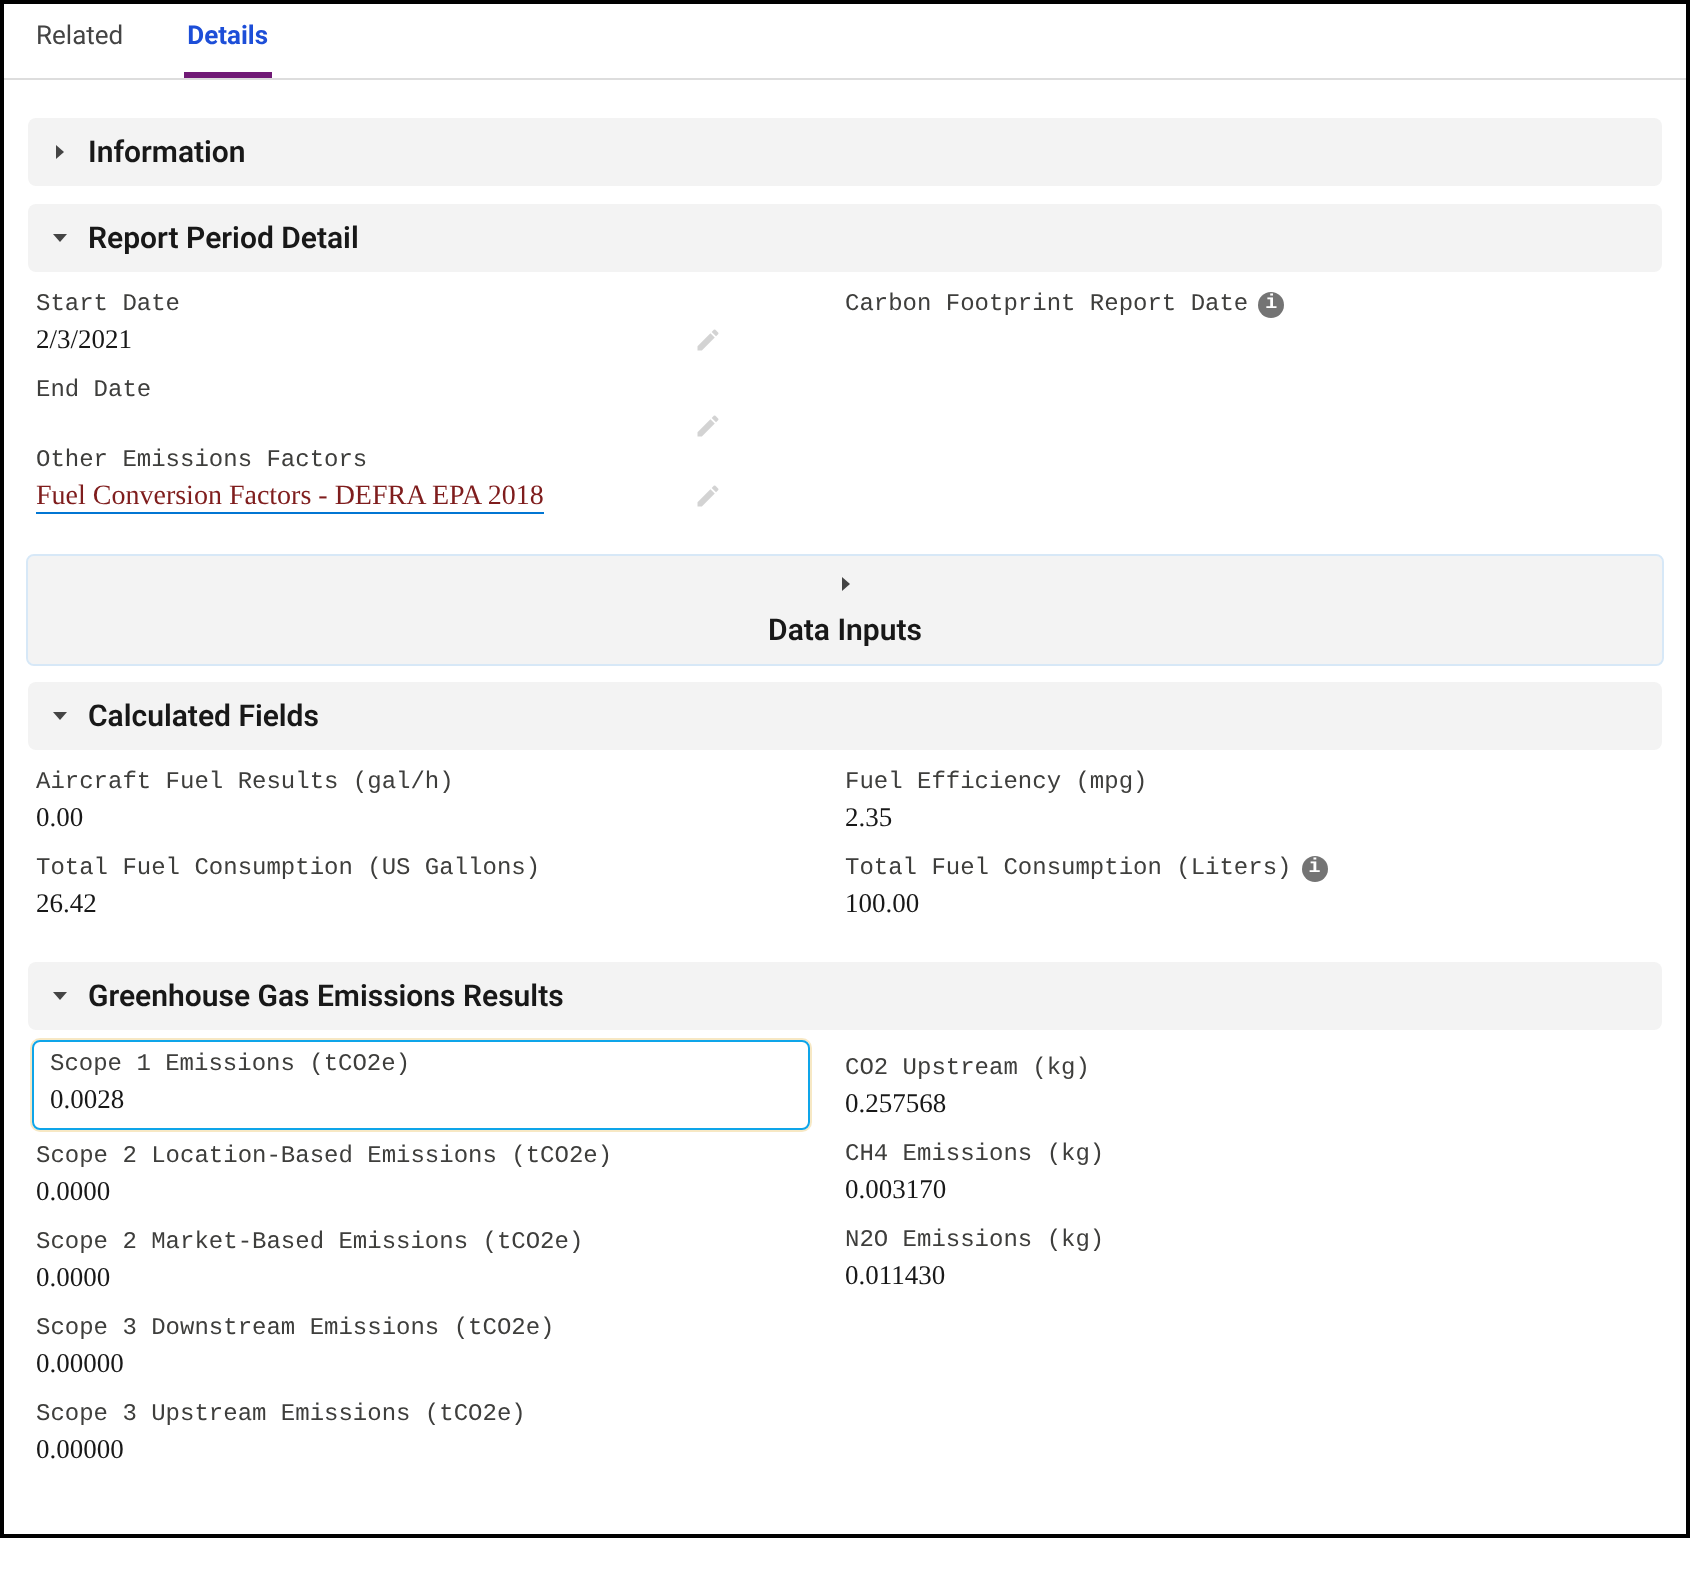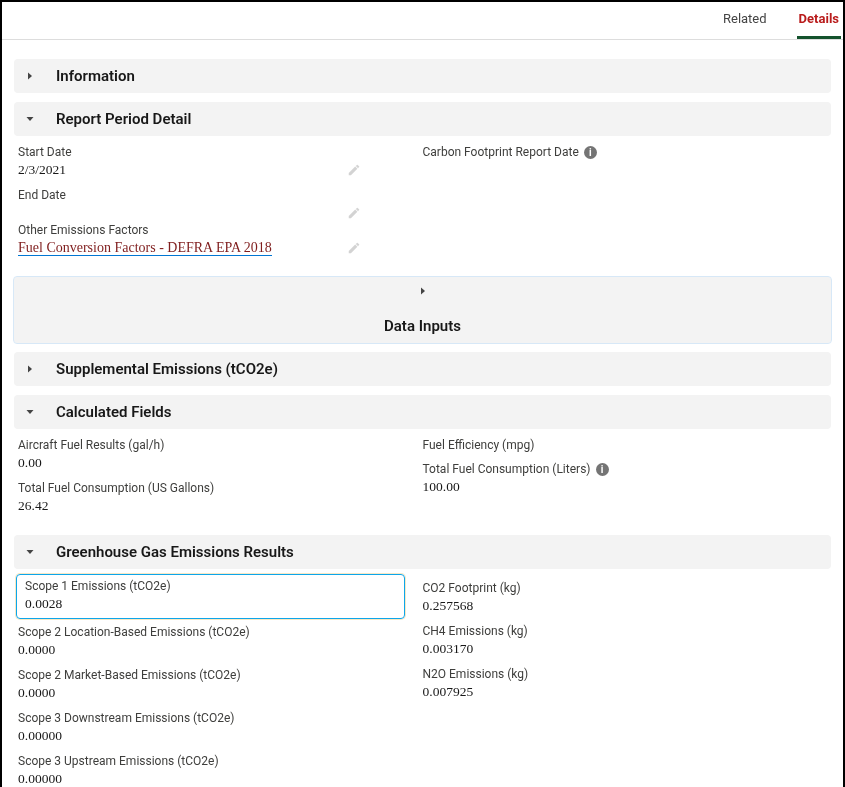--- a/index.html
+++ b/index.html
@@ -7,41 +7,40 @@
     font-family: -apple-system, BlinkMacSystemFont, "Segoe UI", Roboto, Helvetica, Arial, sans-serif;
     background: #fff;
     color: #181818;
     font-size: 13px;
     width: 845px;
     border: 2px solid #000;
   }
   .tabs {
     display: flex;
     border-bottom: 1px solid #ddd;
-    padding: 0 2px;
+    padding: 0 14px;
     gap: 28px;
-    justify-content: flex-end;
   }
   .tab {
     padding: 9px 2px 10px 2px;
     font-size: 13px;
     color: #444;
     cursor: pointer;
     border-bottom: 3px solid transparent;
   }
   .tab.active {
     font-weight: 700;
-    color: #b91c1c;
-    border-bottom: 3px solid #14532d;
+    color: #1d4ed8;
+    border-bottom: 3px solid #701a75;
   }
   .content { padding: 10px 12px 22px 12px; }
   .section-header {
     display: flex;
     align-items: center;
-    gap: 20px;
+    gap: 8px;
     background: #f3f3f3;
     padding: 8px 10px;
     border-radius: 4px;
     margin-top: 9px;
     cursor: pointer;
   }
   .section-header .title {
     font-size: 15px;
     font-weight: 600;
     color: #181818;
@@ -58,20 +57,21 @@
     display: flex;
   }
   .col { flex: 1; min-width: 0; padding-right: 20px; }
   .field { margin-bottom: 10px; position: relative; }
   .field-label {
     font-size: 12px;
     color: #3e3e3c;
     display: flex;
     align-items: center;
     gap: 5px;
+    font-family: Liberation Mono, monospace;
   }
   .field-value {
     font-size: 13.5px;
     color: #181818;
     margin-top: 3px;
     font-family: Liberation Serif, serif;
   }
   .link {
     color: #7f1d1d;
     text-decoration: none;
@@ -181,28 +181,20 @@
 
   <div class="section-header data-inputs-outline">
     <span class="chev">
       <svg viewBox="0 0 24 24">
           <path d="M8 5l8 7-8 7z"></path>
         </svg>
     </span>
     <span class="title">Data Inputs</span>
   </div>
 
-  <div class="section-header">
-    <span class="chev">
-      <svg viewBox="0 0 24 24">
-          <path d="M8 5l8 7-8 7z"></path>
-        </svg>
-    </span>
-    <span class="title">Supplemental Emissions (tCO2e)</span>
-  </div>
 
   <div class="section-header">
     <span class="chev">
       <svg viewBox="0 0 24 24">
           <path d="M5 8l7 8 7-8z"></path>
         </svg>
     </span>
     <span class="title">Calculated Fields</span>
   </div>
   <div class="section-body">
@@ -213,20 +205,21 @@
           <div class="field-value">0.00</div>
         </div>
         <div class="field">
           <div class="field-label">Total Fuel Consumption (US Gallons)</div>
           <div class="field-value">26.42</div>
         </div>
       </div>
       <div class="col">
         <div class="field">
           <div class="field-label">Fuel Efficiency (mpg)</div>
+          <div class="field-value">2.35</div>
         </div>
         <div class="field">
           <div class="field-label">
             <span>Total Fuel Consumption (Liters)</span>
             <span class="info-icon">i</span>
           </div>
           <div class="field-value">100.00</div>
         </div>
       </div>
     </div>
@@ -261,28 +254,28 @@
           <div class="field-label">Scope 3 Downstream Emissions (tCO2e)</div>
           <div class="field-value">0.00000</div>
         </div>
         <div class="field">
           <div class="field-label">Scope 3 Upstream Emissions (tCO2e)</div>
           <div class="field-value">0.00000</div>
         </div>
       </div>
       <div class="col">
         <div class="field" style="margin-top:3px">
-          <div class="field-label">CO2 Footprint (kg)</div>
+          <div class="field-label">CO2 Upstream (kg)</div>
           <div class="field-value">0.257568</div>
         </div>
         <div class="field">
           <div class="field-label">CH4 Emissions (kg)</div>
           <div class="field-value">0.003170</div>
         </div>
         <div class="field">
           <div class="field-label">N2O Emissions (kg)</div>
-          <div class="field-value">0.007925</div>
+          <div class="field-value">0.011430</div>
         </div>
       </div>
     </div>
   </div>
 
 </div>
 
 </body></html>

